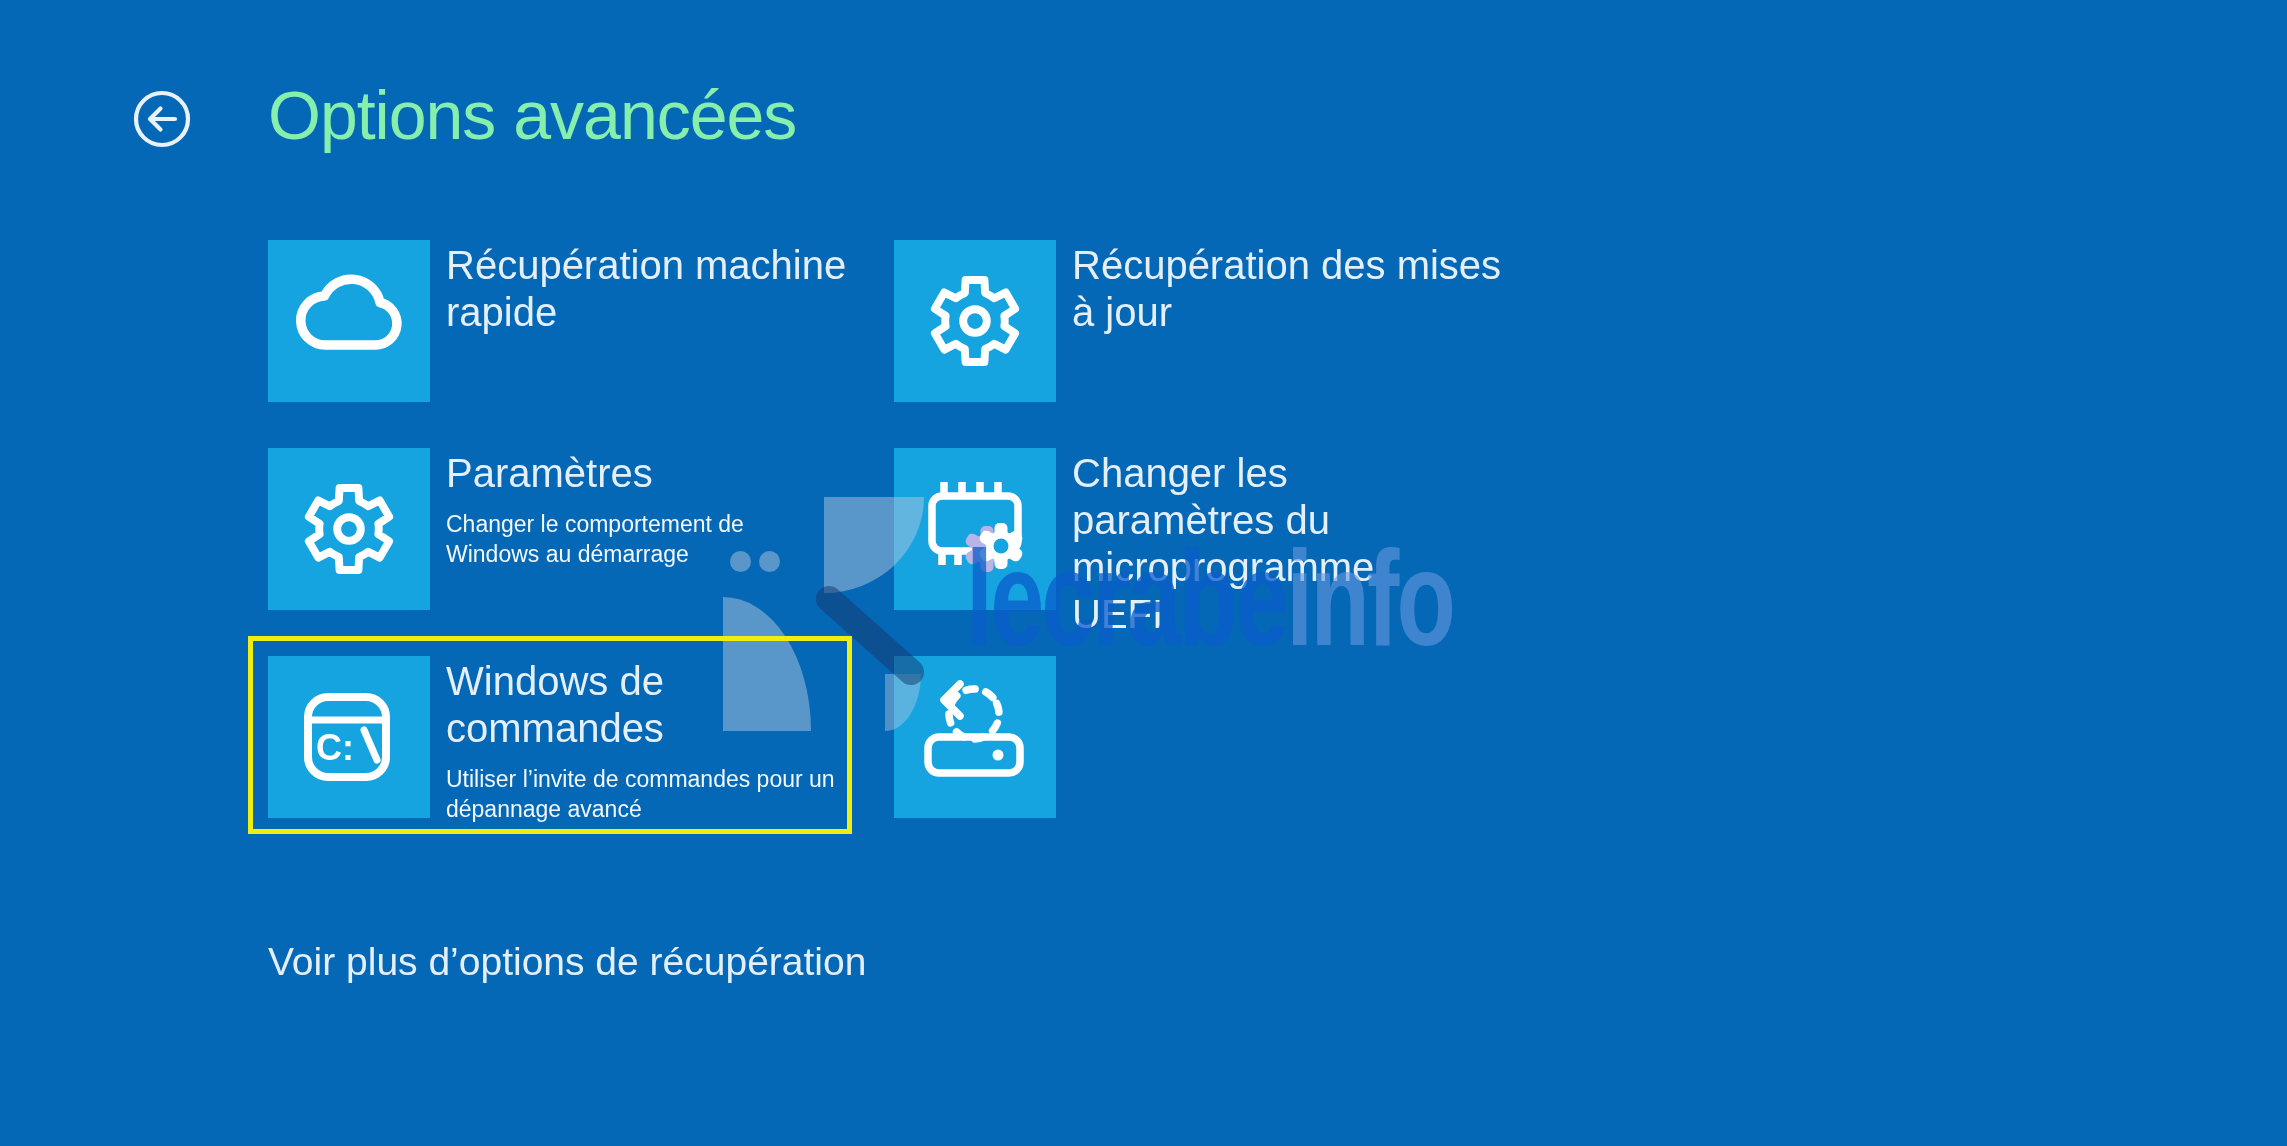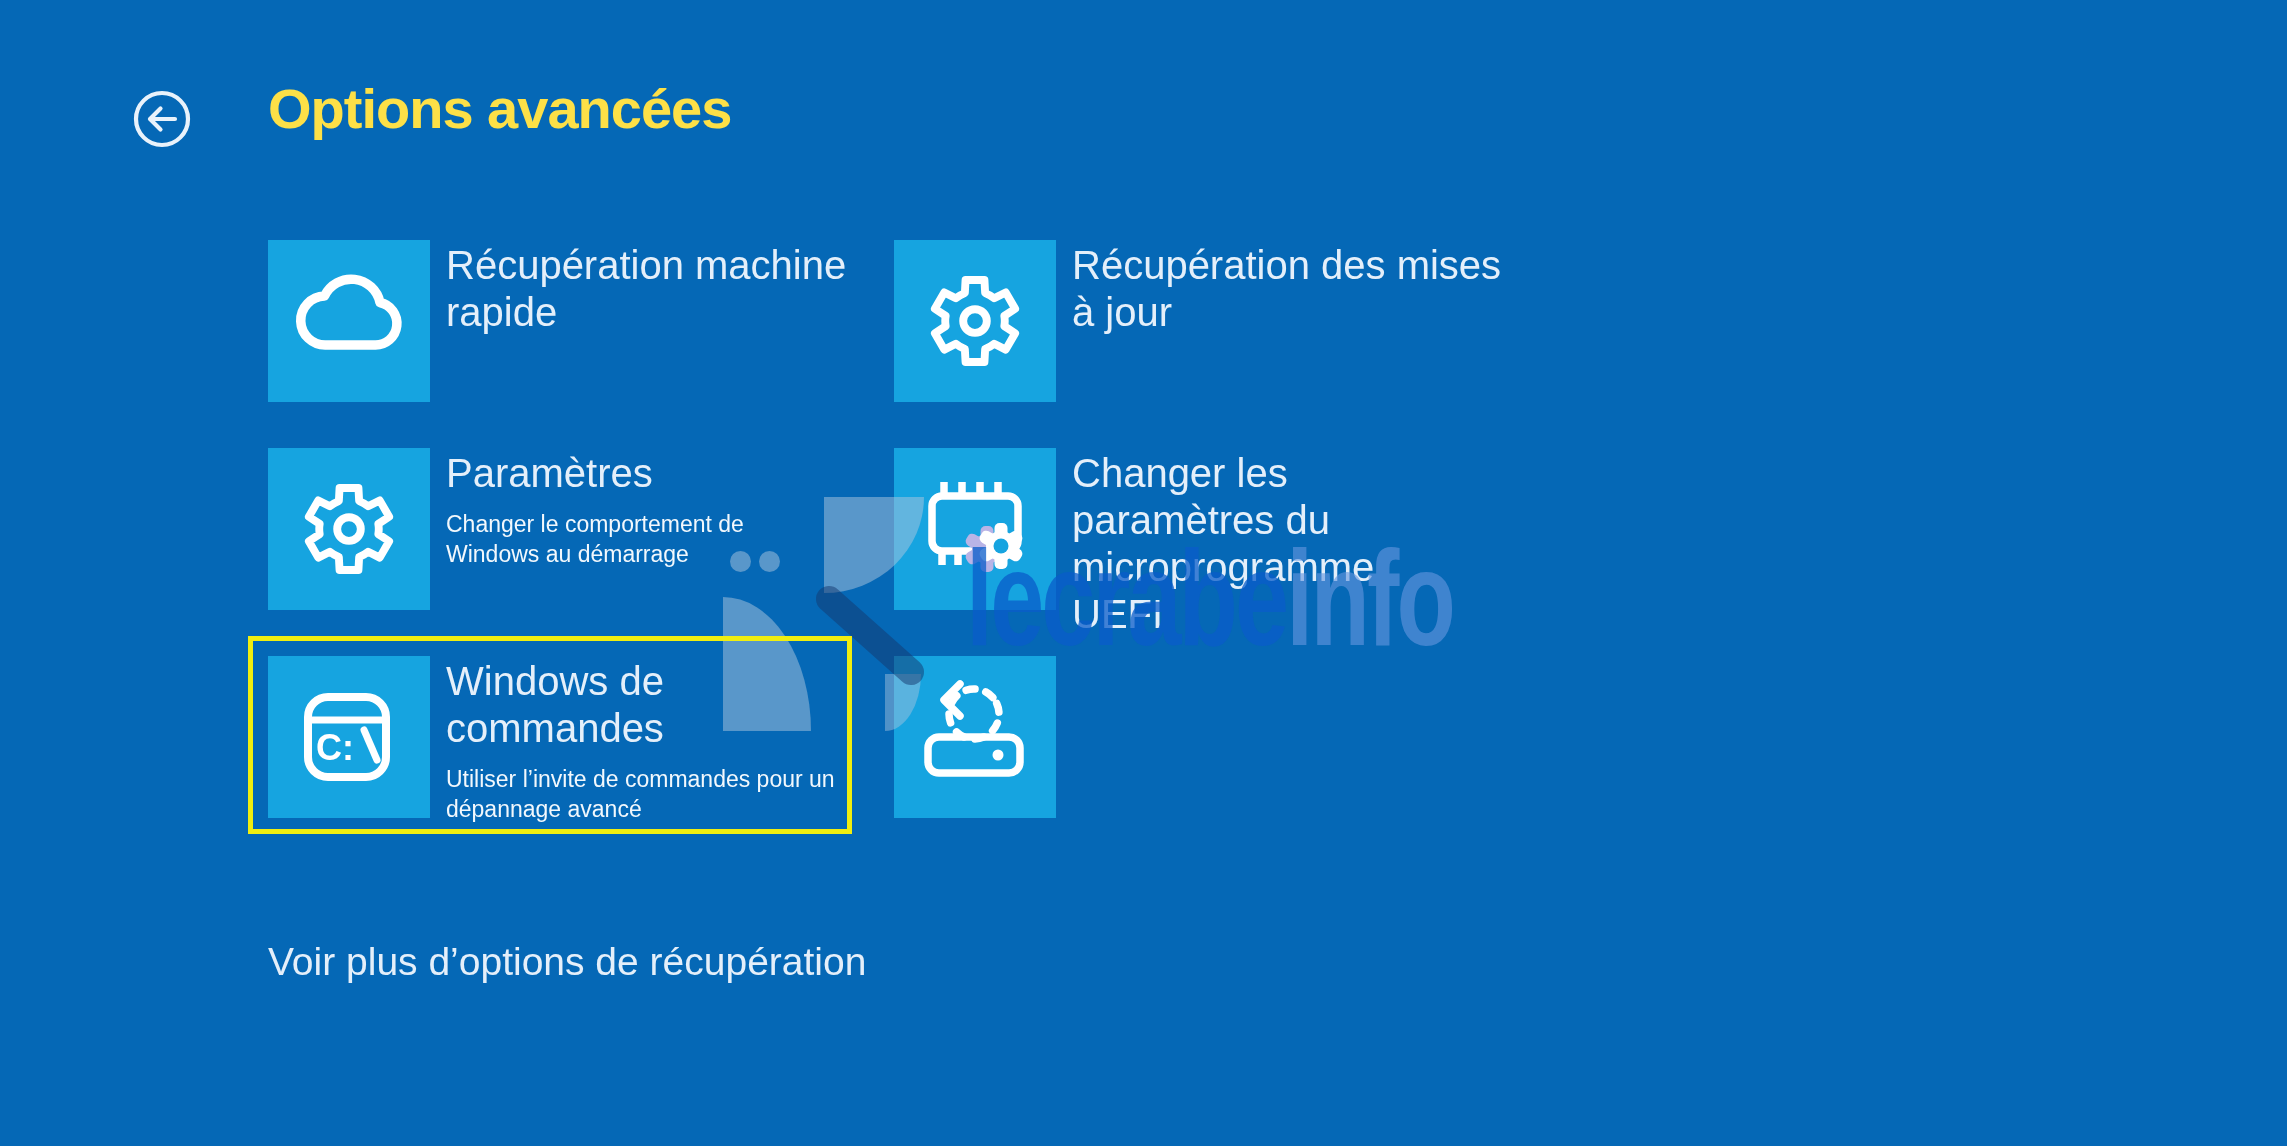--- a/index.html
+++ b/index.html
@@ -12,22 +12,22 @@
     font-family:"Liberation Sans","DejaVu Sans",sans-serif;
     cursor:default;
   }
   
   .back-btn{
     position:absolute;left:132px;top:89px;width:60px;height:60px;
     cursor:pointer;
   }
   .page-title{
     position:absolute;left:268px;top:76px;
-    font-size:56px;font-weight:700;letter-spacing:-1px;
-    color:#fde047;white-space:nowrap;
+    font-size:68px;font-weight:400;letter-spacing:-1px;
+    color:#86efac;white-space:nowrap;
   }
   
   .tile{position:absolute;cursor:pointer;}
   .tile-icon-box{
     position:absolute;width:162px;height:162px;
     background:#16a4e0;
     display:flex;align-items:center;justify-content:center;
   }
   .tile-text{position:absolute;}
   .tile-title{

